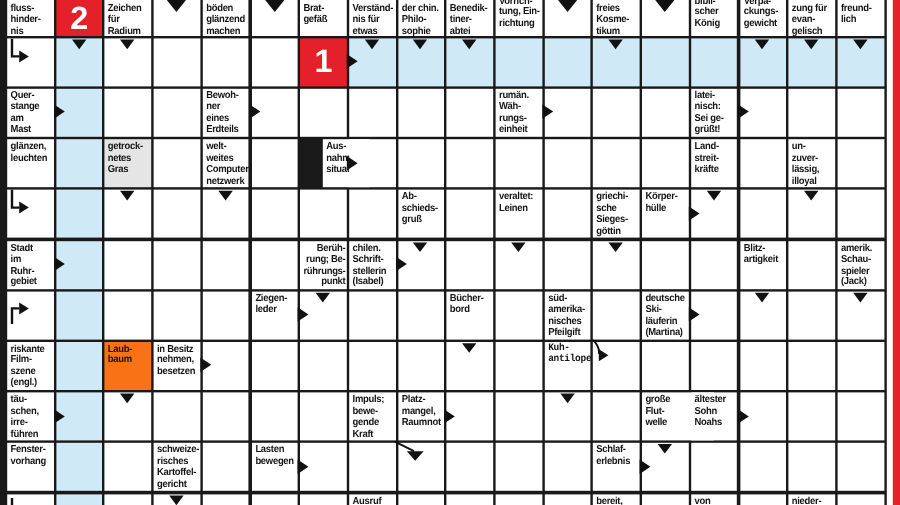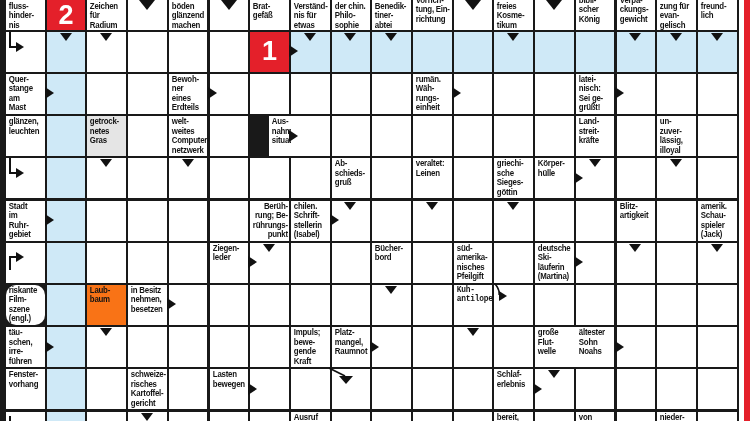--- a/index.html
+++ b/index.html
@@ -379,21 +379,21 @@
       <div class="cell" style="left: 575.8px; top: 242.7px; width: 38.7px; height: 40.2px; background: rgb(255, 255, 255);">
         <div class="ar-right"></div>
       </div>
       <div class="cell" style="left: 616.5px; top: 242.7px; width: 38.7px; height: 40.2px; background: rgb(255, 255, 255);">
         <div class="ar-down"></div>
       </div>
       <div class="cell" style="left: 657.2px; top: 242.7px; width: 38.7px; height: 40.2px; background: rgb(255, 255, 255);"></div>
       <div class="cell" style="left: 697.9px; top: 242.7px; width: 38.7px; height: 40.2px; background: rgb(255, 255, 255);">
         <div class="ar-down"></div>
       </div>
-      <div class="cell" style="left: 6px; top: 284.9px; width: 38.7px; height: 40.2px; background: rgb(255, 255, 255); border-radius: 10px;">
+      <div class="cell" style="left: 6px; top: 284.9px; width: 38.7px; height: 40.2px; background: rgb(255, 255, 255);">
         <div class="clue-text">riskante
 Film-
 szene
 (engl.)</div>
       </div>
       <div class="cell" style="left: 46.7px; top: 284.9px; width: 38.7px; height: 40.2px; background: rgb(207, 233, 247);"></div>
       <div class="cell" style="left: 87.4px; top: 284.9px; width: 38.7px; height: 40.2px; background: #f97316;">
         <div class="clue-text">Laub-
 baum</div>
       </div>

